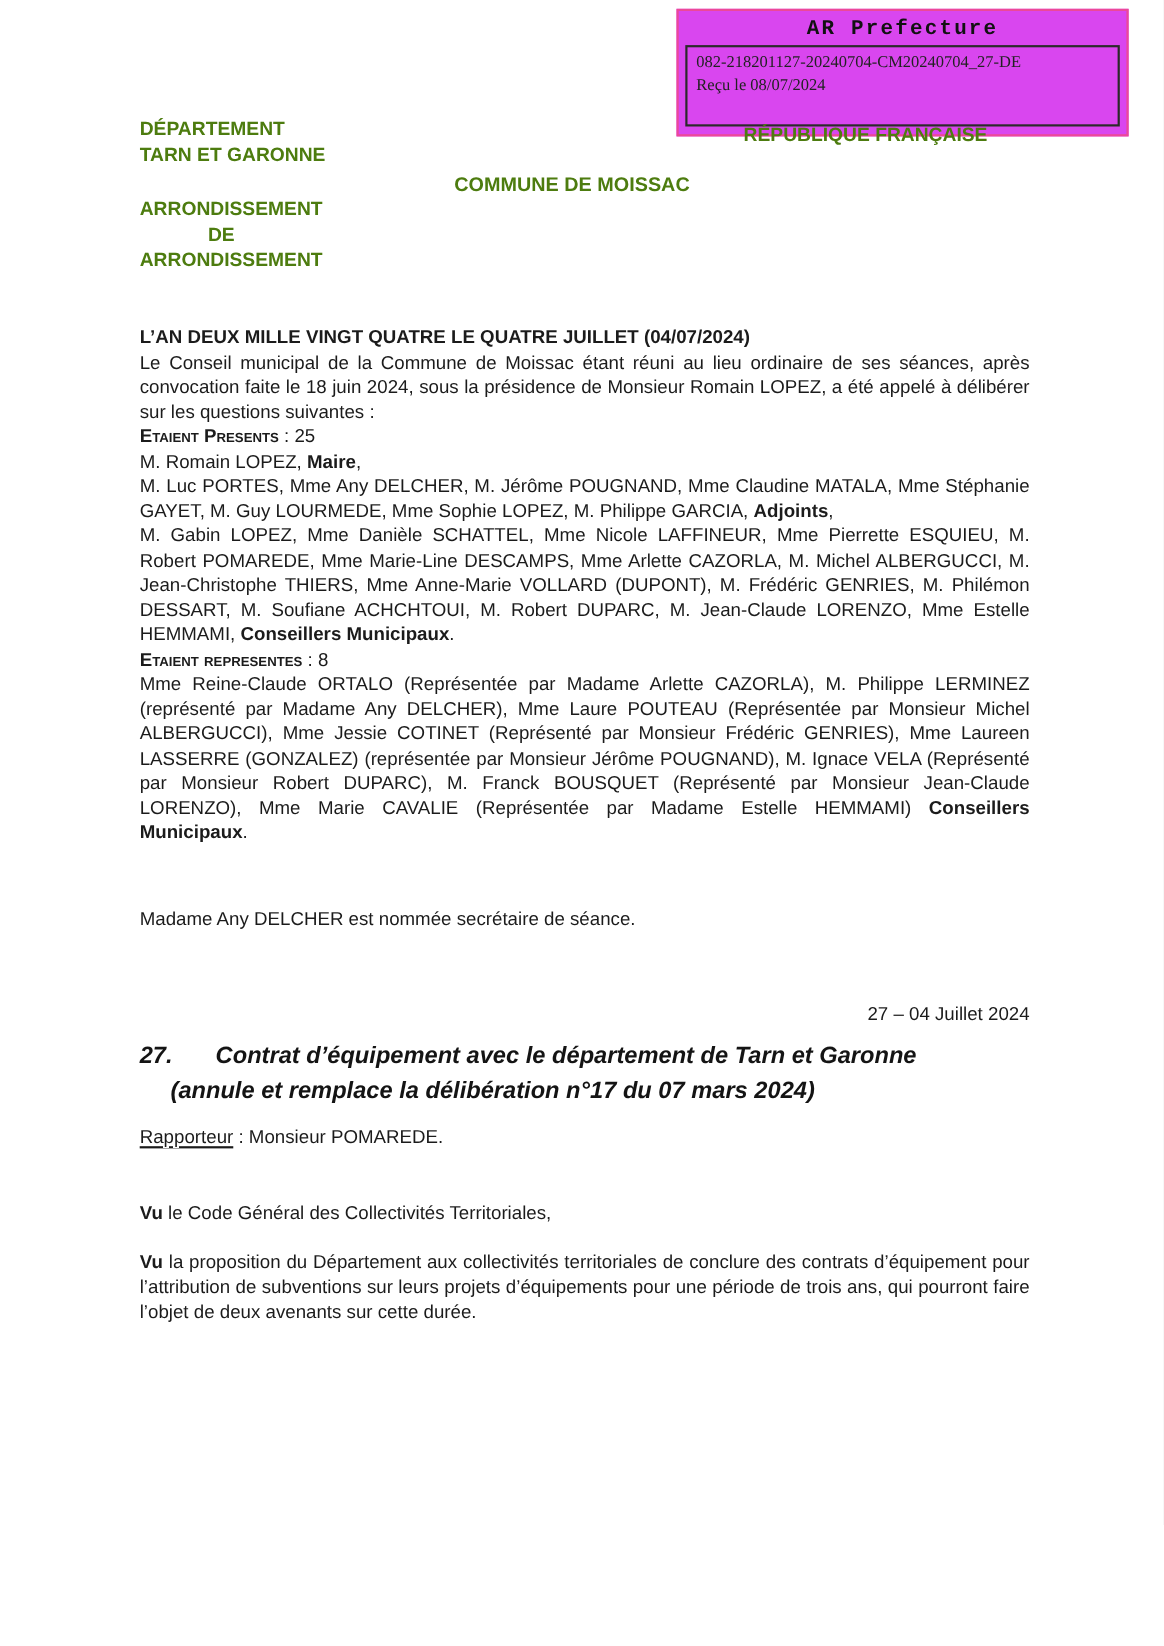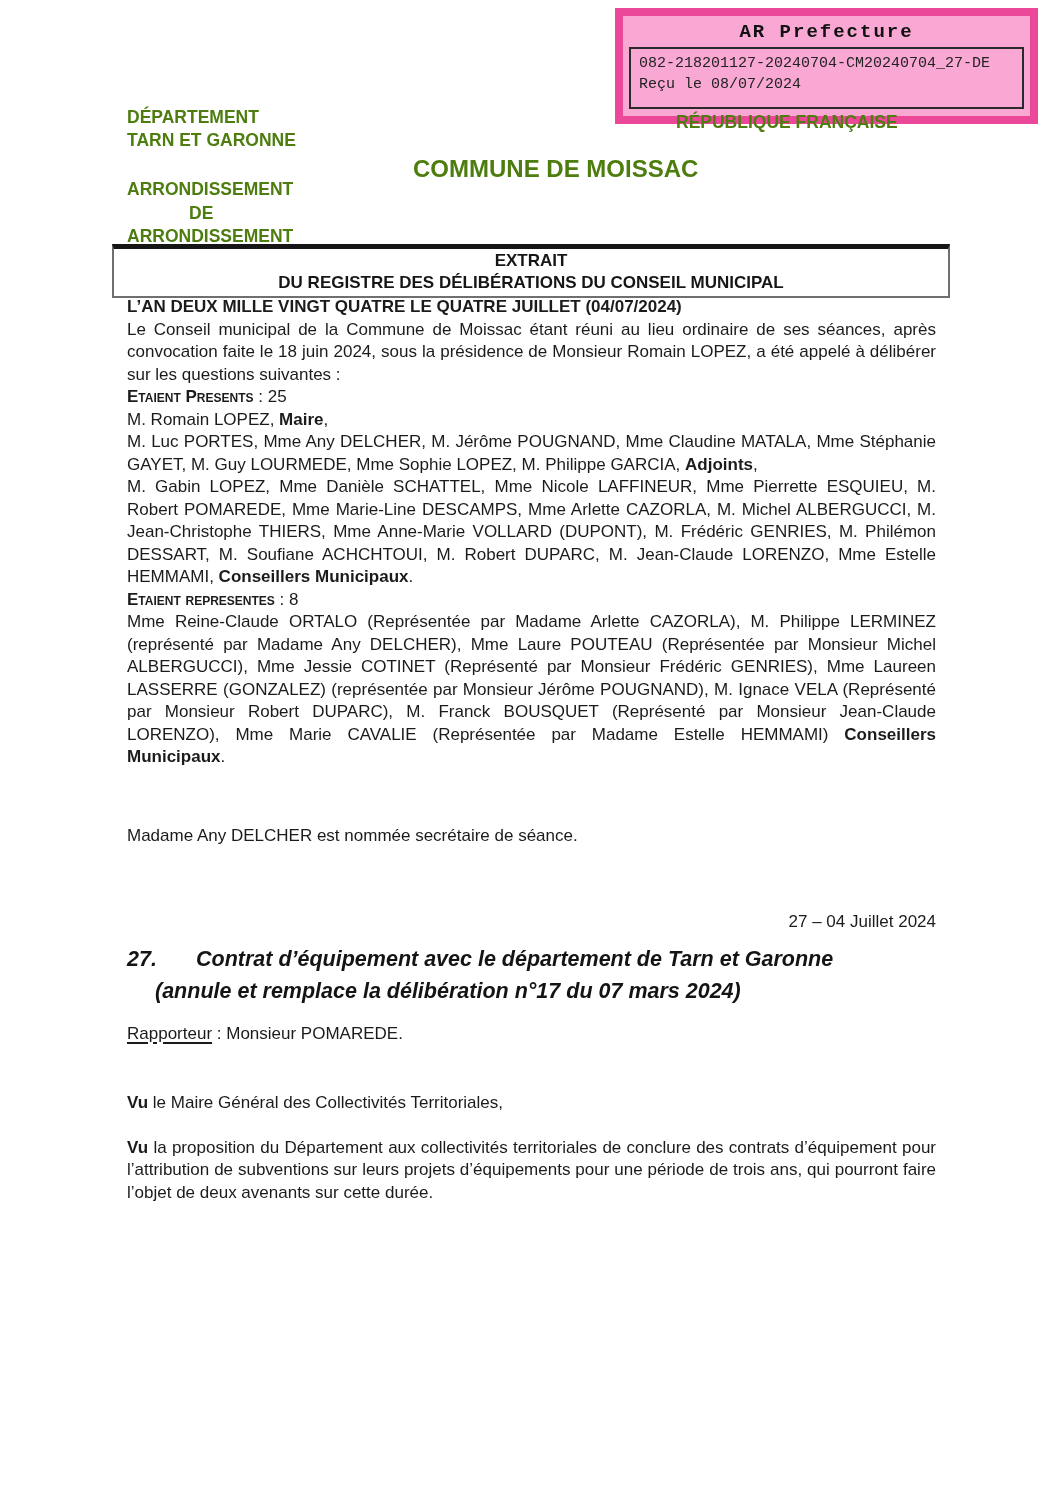--- a/index.html
+++ b/index.html
@@ -12,48 +12,48 @@
     color: #1b1b1b;
     overflow: hidden;
     margin: 0 auto;
   }
 
   
   .stamp {
     position: absolute;
     left: 615px; top: 8px;
     width: 407px;
-    border: 8px solid #ec4899;
-    background: #f9a8d4;
+    border: 2px solid #ec4899;
+    background: #d946ef;
   }
   .stamp-title {
     font-family: "Liberation Mono", "DejaVu Sans Mono", monospace;
     font-weight: bold;
     font-size: 19px;
     text-align: center;
     letter-spacing: 2px;
     padding: 5px 0 4px 0;
     color: #111;
   }
   .stamp-inner {
     margin: 0 6px 7px 6px;
     border: 2px solid #2a2a2a;
-    padding: 4px 8px 12px 8px;
-    font-family: Liberation Mono, monospace;
+    padding: 4px 8px 24px 8px;
+    font-family: Liberation Serif, serif;
     font-size: 15px;
     line-height: 21px;
     color: #222;
     white-space: nowrap;
   }
 
   
   .hdr { position: absolute; font-weight: bold; font-size: 17.5px; line-height: 23px; color: #4d7c0f; }
   .dept { left: 127px; top: 106px; }
   .republique { left: 676px; top: 111px; }
-  .commune { left: 413px; top: 157px; font-size: 24px; }
+  .commune { left: 413px; top: 157px; font-size: 18px; }
   .arrond { left: 127px; top: 178px; line-height: 23.5px; }
   .arrond .de { padding-left: 62px; }
 
   
   .extrait-box {
     position: absolute;
     left: 112px; top: 244px;
     width: 834px;
     border: 2px solid #6f6f6f;
     border-top: 5px solid #161616;
@@ -130,24 +130,20 @@
   <div class="hdr republique">RÉPUBLIQUE FRANÇAISE</div>
 
   <div class="hdr commune">COMMUNE DE MOISSAC</div>
 
   <div class="hdr arrond">
     <div>ARRONDISSEMENT</div>
     <div class="de">DE</div>
     <div>ARRONDISSEMENT</div>
   </div>
 
-  <div class="extrait-box">
-    <div>EXTRAIT</div>
-    <div>DU REGISTRE DES DÉLIBÉRATIONS DU CONSEIL MUNICIPAL</div>
-  </div>
 
   <div class="body">
 
     <p class="bold">L’AN DEUX MILLE VINGT QUATRE LE QUATRE JUILLET (04/07/2024)</p>
 
     <p class="justify">Le Conseil municipal de la Commune de Moissac étant réuni au lieu ordinaire de ses séances, après convocation faite le 18 juin 2024, sous la présidence de Monsieur Romain LOPEZ, a été appelé à délibérer sur les questions suivantes :</p>
 
     <p><span class="sc-label">Etaient Presents</span><span> : 25</span></p>
 
     <p><span>M. Romain LOPEZ, </span><span class="bold">Maire</span><span>,</span></p>
@@ -167,19 +163,19 @@
     <div class="title-block">
       <div class="title-row">
         <span class="title-num">27.</span>
         <span class="title-rest">Contrat d’équipement avec le département de Tarn et Garonne</span>
       </div>
       <div class="title-line2">(annule et remplace la délibération n°17 du 07 mars 2024)</div>
     </div>
 
     <p class="rapporteur"><span class="underline">Rapporteur</span><span> : Monsieur POMAREDE.</span></p>
 
-    <p class="vu1"><span class="bold">Vu</span><span> le Maire Général des Collectivités Territoriales,</span></p>
+    <p class="vu1"><span class="bold">Vu</span><span> le Code Général des Collectivités Territoriales,</span></p>
 
     <p class="vu2 justify"><span class="bold">Vu</span><span> la proposition du Département aux collectivités territoriales de conclure des contrats d’équipement pour l’attribution de subventions sur leurs projets d’équipements pour une période de trois ans, qui pourront faire l’objet de deux avenants sur cette durée.</span></p>
 
   </div>
 
 </div>
 
 </body></html>

